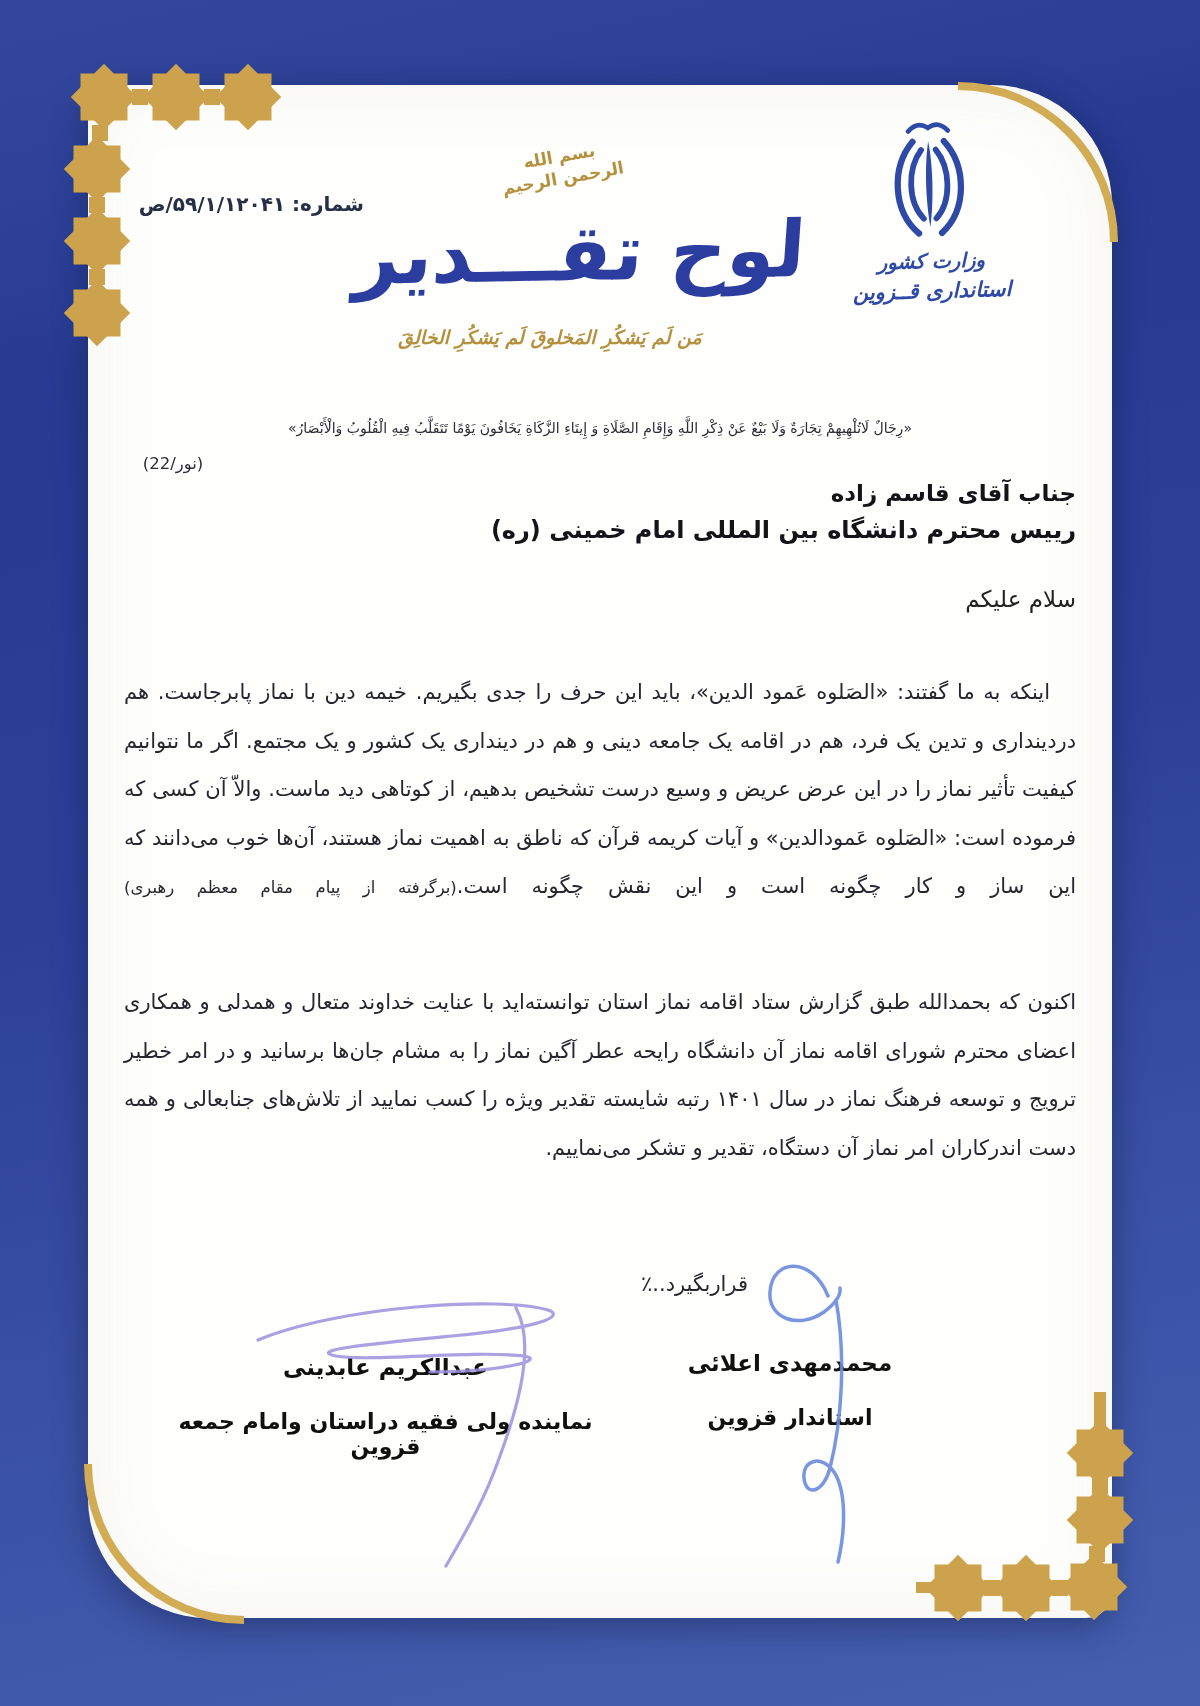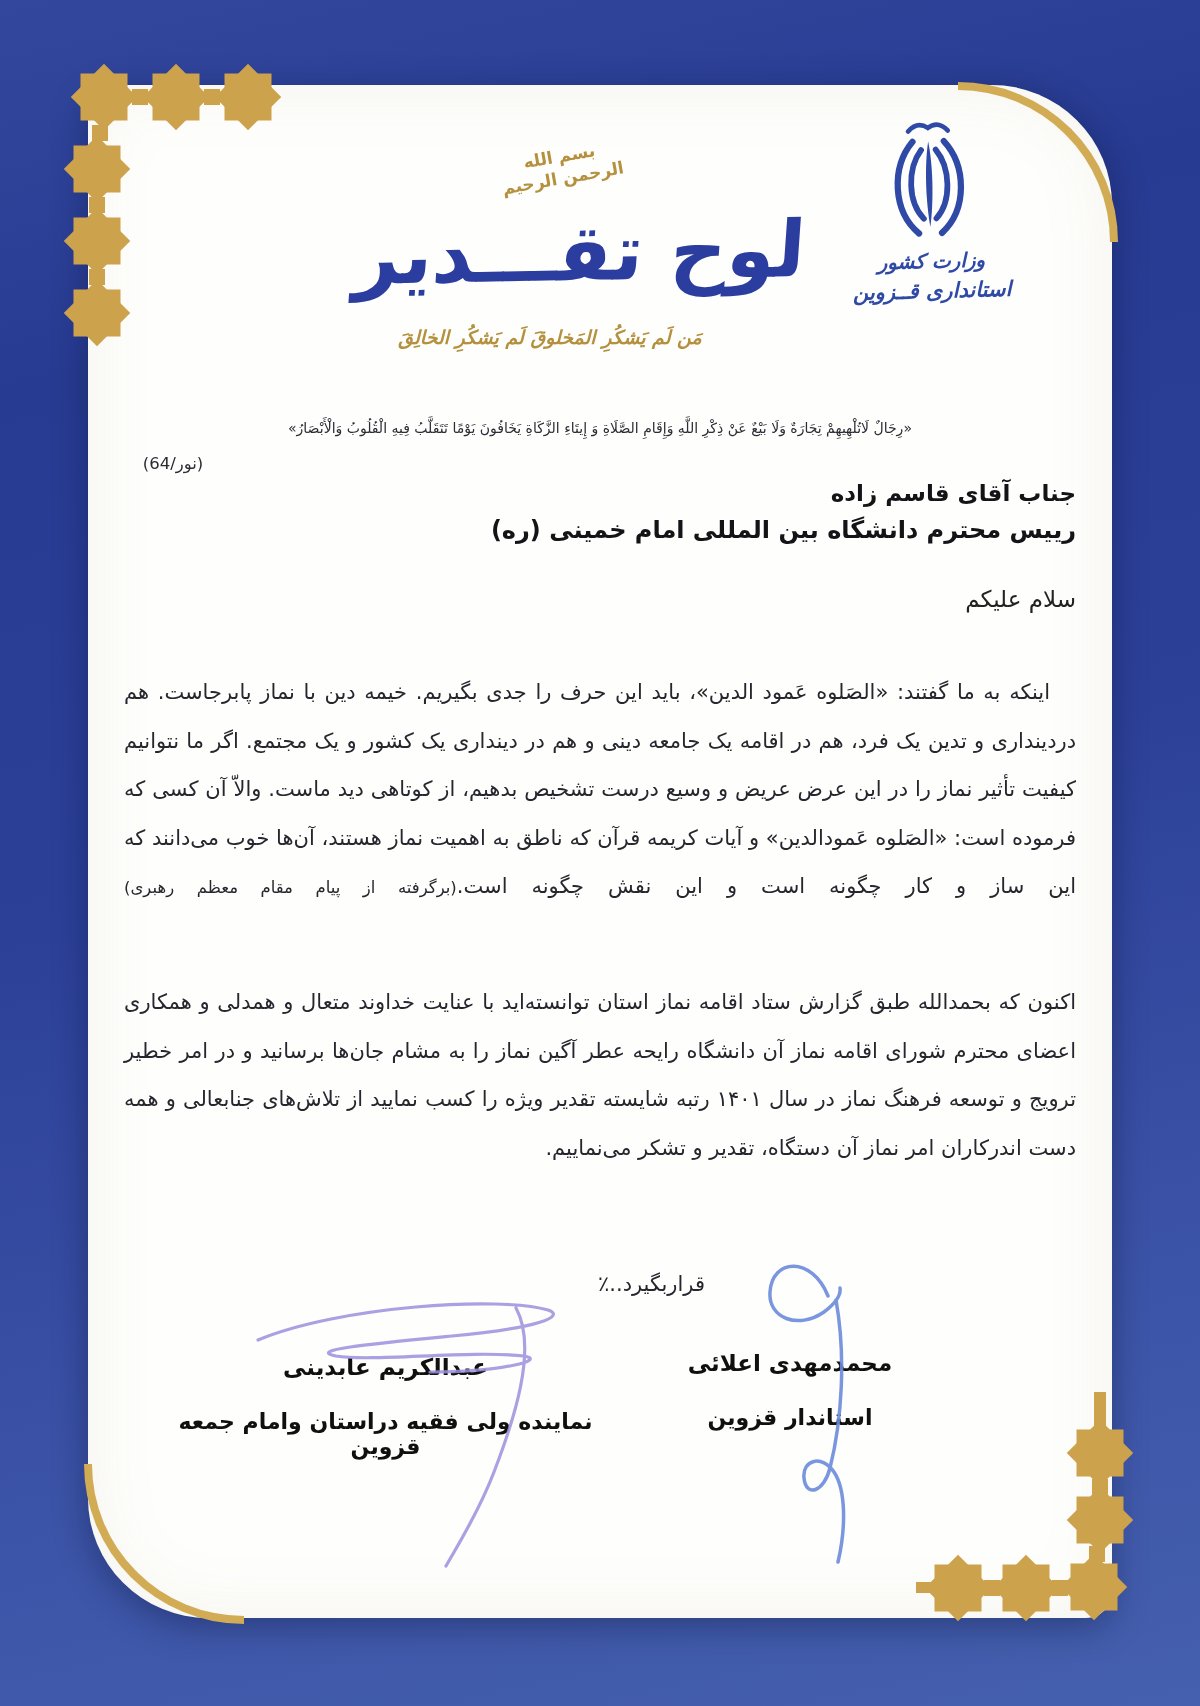--- a/index.html
+++ b/index.html
@@ -45,21 +45,21 @@
   .recipient{left:124px;top:480px;width:952px;direction:rtl;text-align:right;color:#141418;}
   .recipient .l1{font-size:23px;font-weight:bold;margin-bottom:10px;}
   .recipient .l2{font-size:24px;font-weight:bold;}
   .salutation{left:124px;top:586px;width:952px;direction:rtl;text-align:right;font-size:23px;color:#222;}
   .body-text{left:124px;width:952px;direction:rtl;text-align:justify;
     font-size:21px;line-height:48.5px;color:#26262e;}
   .p1{top:668px;text-indent:26px;text-align-last:justify;}
   .p1 .attr{font-size:16.5px;}
   .p2{top:978px;}
   .p3{top:1224px;text-align-last:justify;}
-  .closing-word{left:598px;top:1272px;width:150px;text-align:left;direction:rtl;
+  .closing-word{left:598px;top:1272px;width:150px;text-align:right;direction:rtl;
     font-size:21px;color:#26262e;}
   .sig{direction:rtl;text-align:center;color:#10100f;}
   .sig-right{left:655px;top:1350px;width:270px;}
   .sig-left{left:158px;top:1354px;width:455px;}
   .sig .name{font-size:23px;font-weight:bold;margin-bottom:29px;}
   .sig .role{font-size:22px;font-weight:bold;}
 </style>
 </head>
 <body>
 
@@ -102,20 +102,21 @@
       <use href="#tab" transform="translate(992,1588)"></use>
       <use href="#tab" transform="translate(1060,1588)"></use>
       <use href="#tab" transform="translate(1097,1554)"></use>
       <use href="#tab" transform="translate(1100,1487)"></use>
       <rect x="1094" y="1392" width="12" height="46"></rect>
       <rect x="916" y="1582" width="28" height="11"></rect>
     </g>
   </svg>
 
   <div class="abs refblock">
+    <div><span>شماره:</span> <span>۵۹/۱/۱۲۰۴۱/ص</span></div>
   </div>
 
   <div class="abs emblem-wrap">
     <svg width="96" height="124" viewBox="0 0 92 118">
       <g stroke="#2f49a6" fill="none" stroke-linecap="round">
         <path d="M27,12 Q36,2 46,9 Q56,2 65,12" stroke-width="4.5"></path>
         <path d="M39,30 C25,48 25,80 40,96" stroke-width="5.5"></path>
         <path d="M31,22 C10,46 10,88 35,110" stroke-width="6"></path>
         <g transform="translate(92,0) scale(-1,1)">
           <path d="M39,30 C25,48 25,80 40,96" stroke-width="5.5"></path>
@@ -127,21 +128,21 @@
     <div class="org-line">وزارت کشور</div>
     <div class="org-line second">استانداری قــزوین</div>
   </div>
 
   <div class="abs bismillah">بسم الله الرحمن الرحیم</div>
 
   <div class="abs cert-title">لوح تقـــدیر</div>
   <div class="abs hadith">مَن لَم یَشکُرِ المَخلوقَ لَم یَشکُرِ الخالِقَ</div>
 
   <div class="abs verse">«رِجَالٌ لَاتُلْهِيهِمْ تِجَارَةٌ وَلَا بَيْعٌ عَنْ ذِكْرِ اللَّهِ وَإِقَامِ الصَّلَاةِ وَ إِيتَاءِ الزَّكَاةِ يَخَافُونَ يَوْمًا تَتَقَلَّبُ فِيهِ الْقُلُوبُ وَالْأَبْصَارُ»</div>
-  <div class="abs verse-ref">(نور/64)</div>
+  <div class="abs verse-ref">(نور/22)</div>
 
   <div class="abs salutation">سلام علیکم</div>
 
   <div class="abs recipient">
     <div class="l1">جناب آقای قاسم زاده</div>
     <div class="l2">رییس محترم دانشگاه بین المللی امام خمینی (ره)</div>
   </div>
 
   <div class="abs body-text p1"><span>اینکه به ما گفتند: «الصَلوه عَمود الدین»، باید این حرف را جدی بگیریم. خیمه دین با نماز پابرجاست. هم دردینداری و تدین یک فرد، هم در اقامه یک جامعه دینی و هم در دینداری یک کشور و یک مجتمع. اگر ما نتوانیم کیفیت تأثیر نماز را در این عرض عریض و وسیع درست تشخیص بدهیم، از کوتاهی دید ماست. والاّ آن کسی که فرموده است: «الصَلوه عَمودالدین» و آیات کریمه قرآن که ناطق به اهمیت نماز هستند، آن‌ها خوب می‌دانند که این ساز و کار چگونه است و این نقش چگونه است.</span><span class="attr">(برگرفته از پیام مقام معظم رهبری)</span></div>
 

